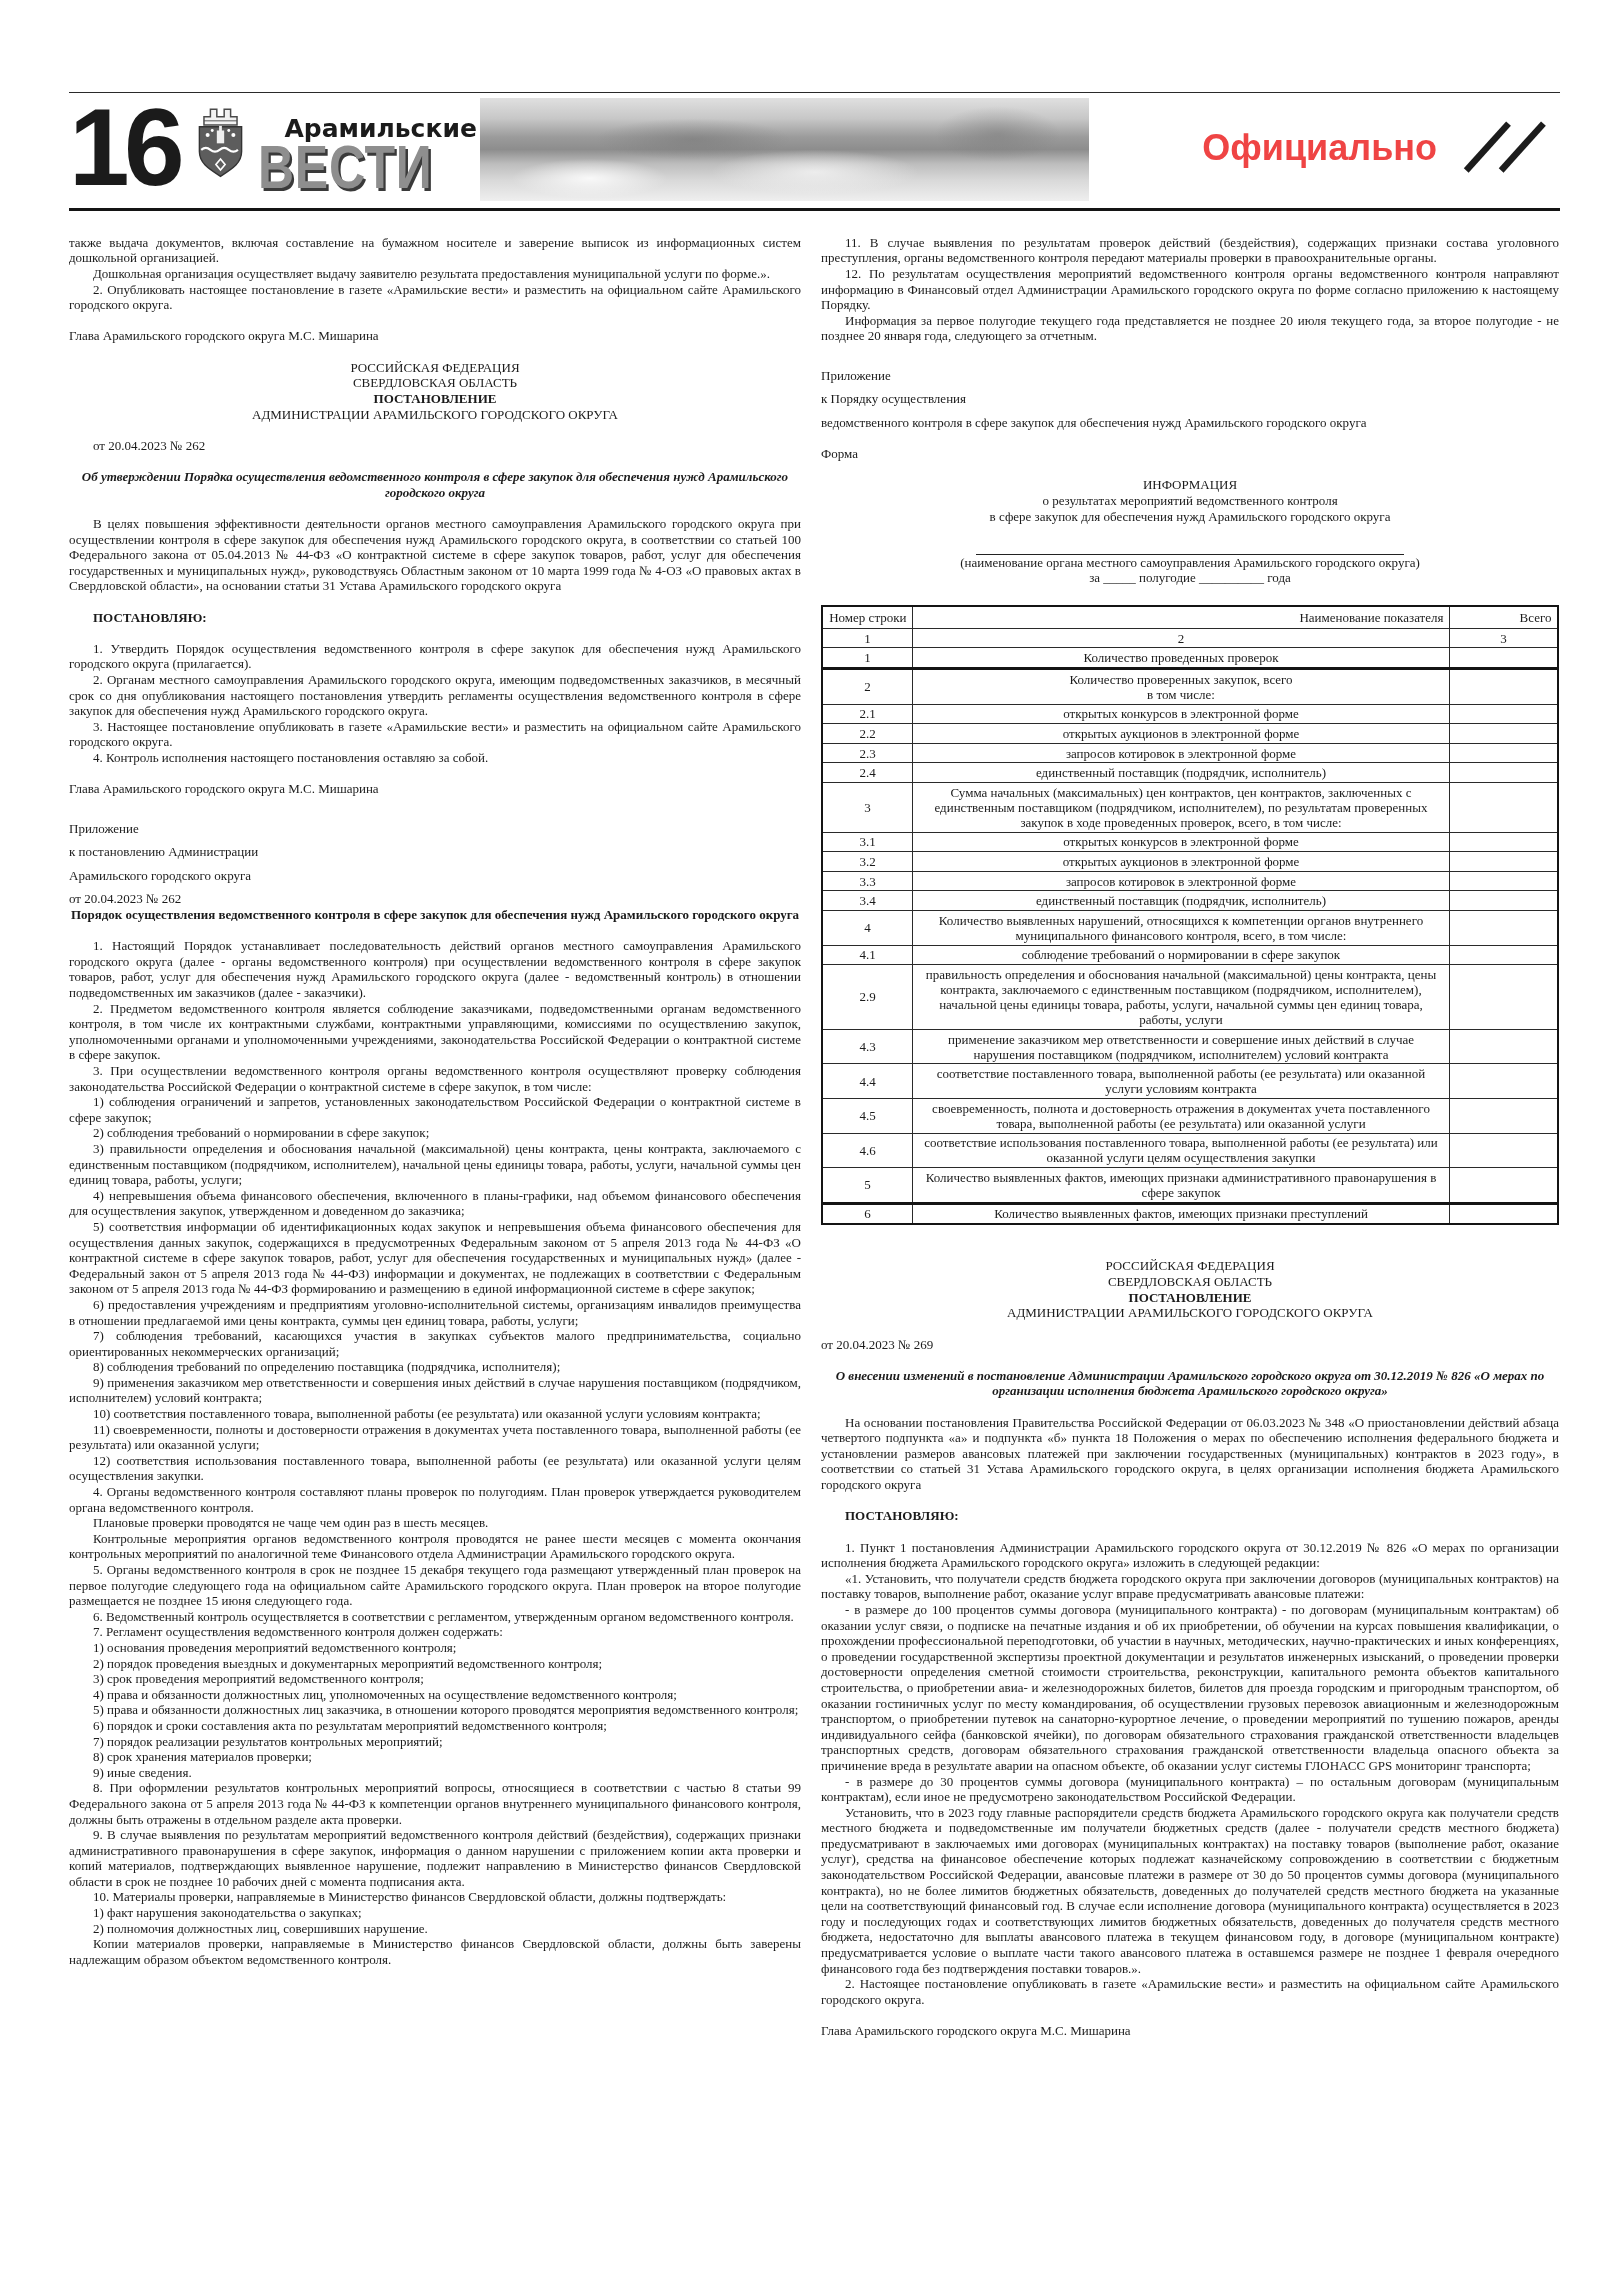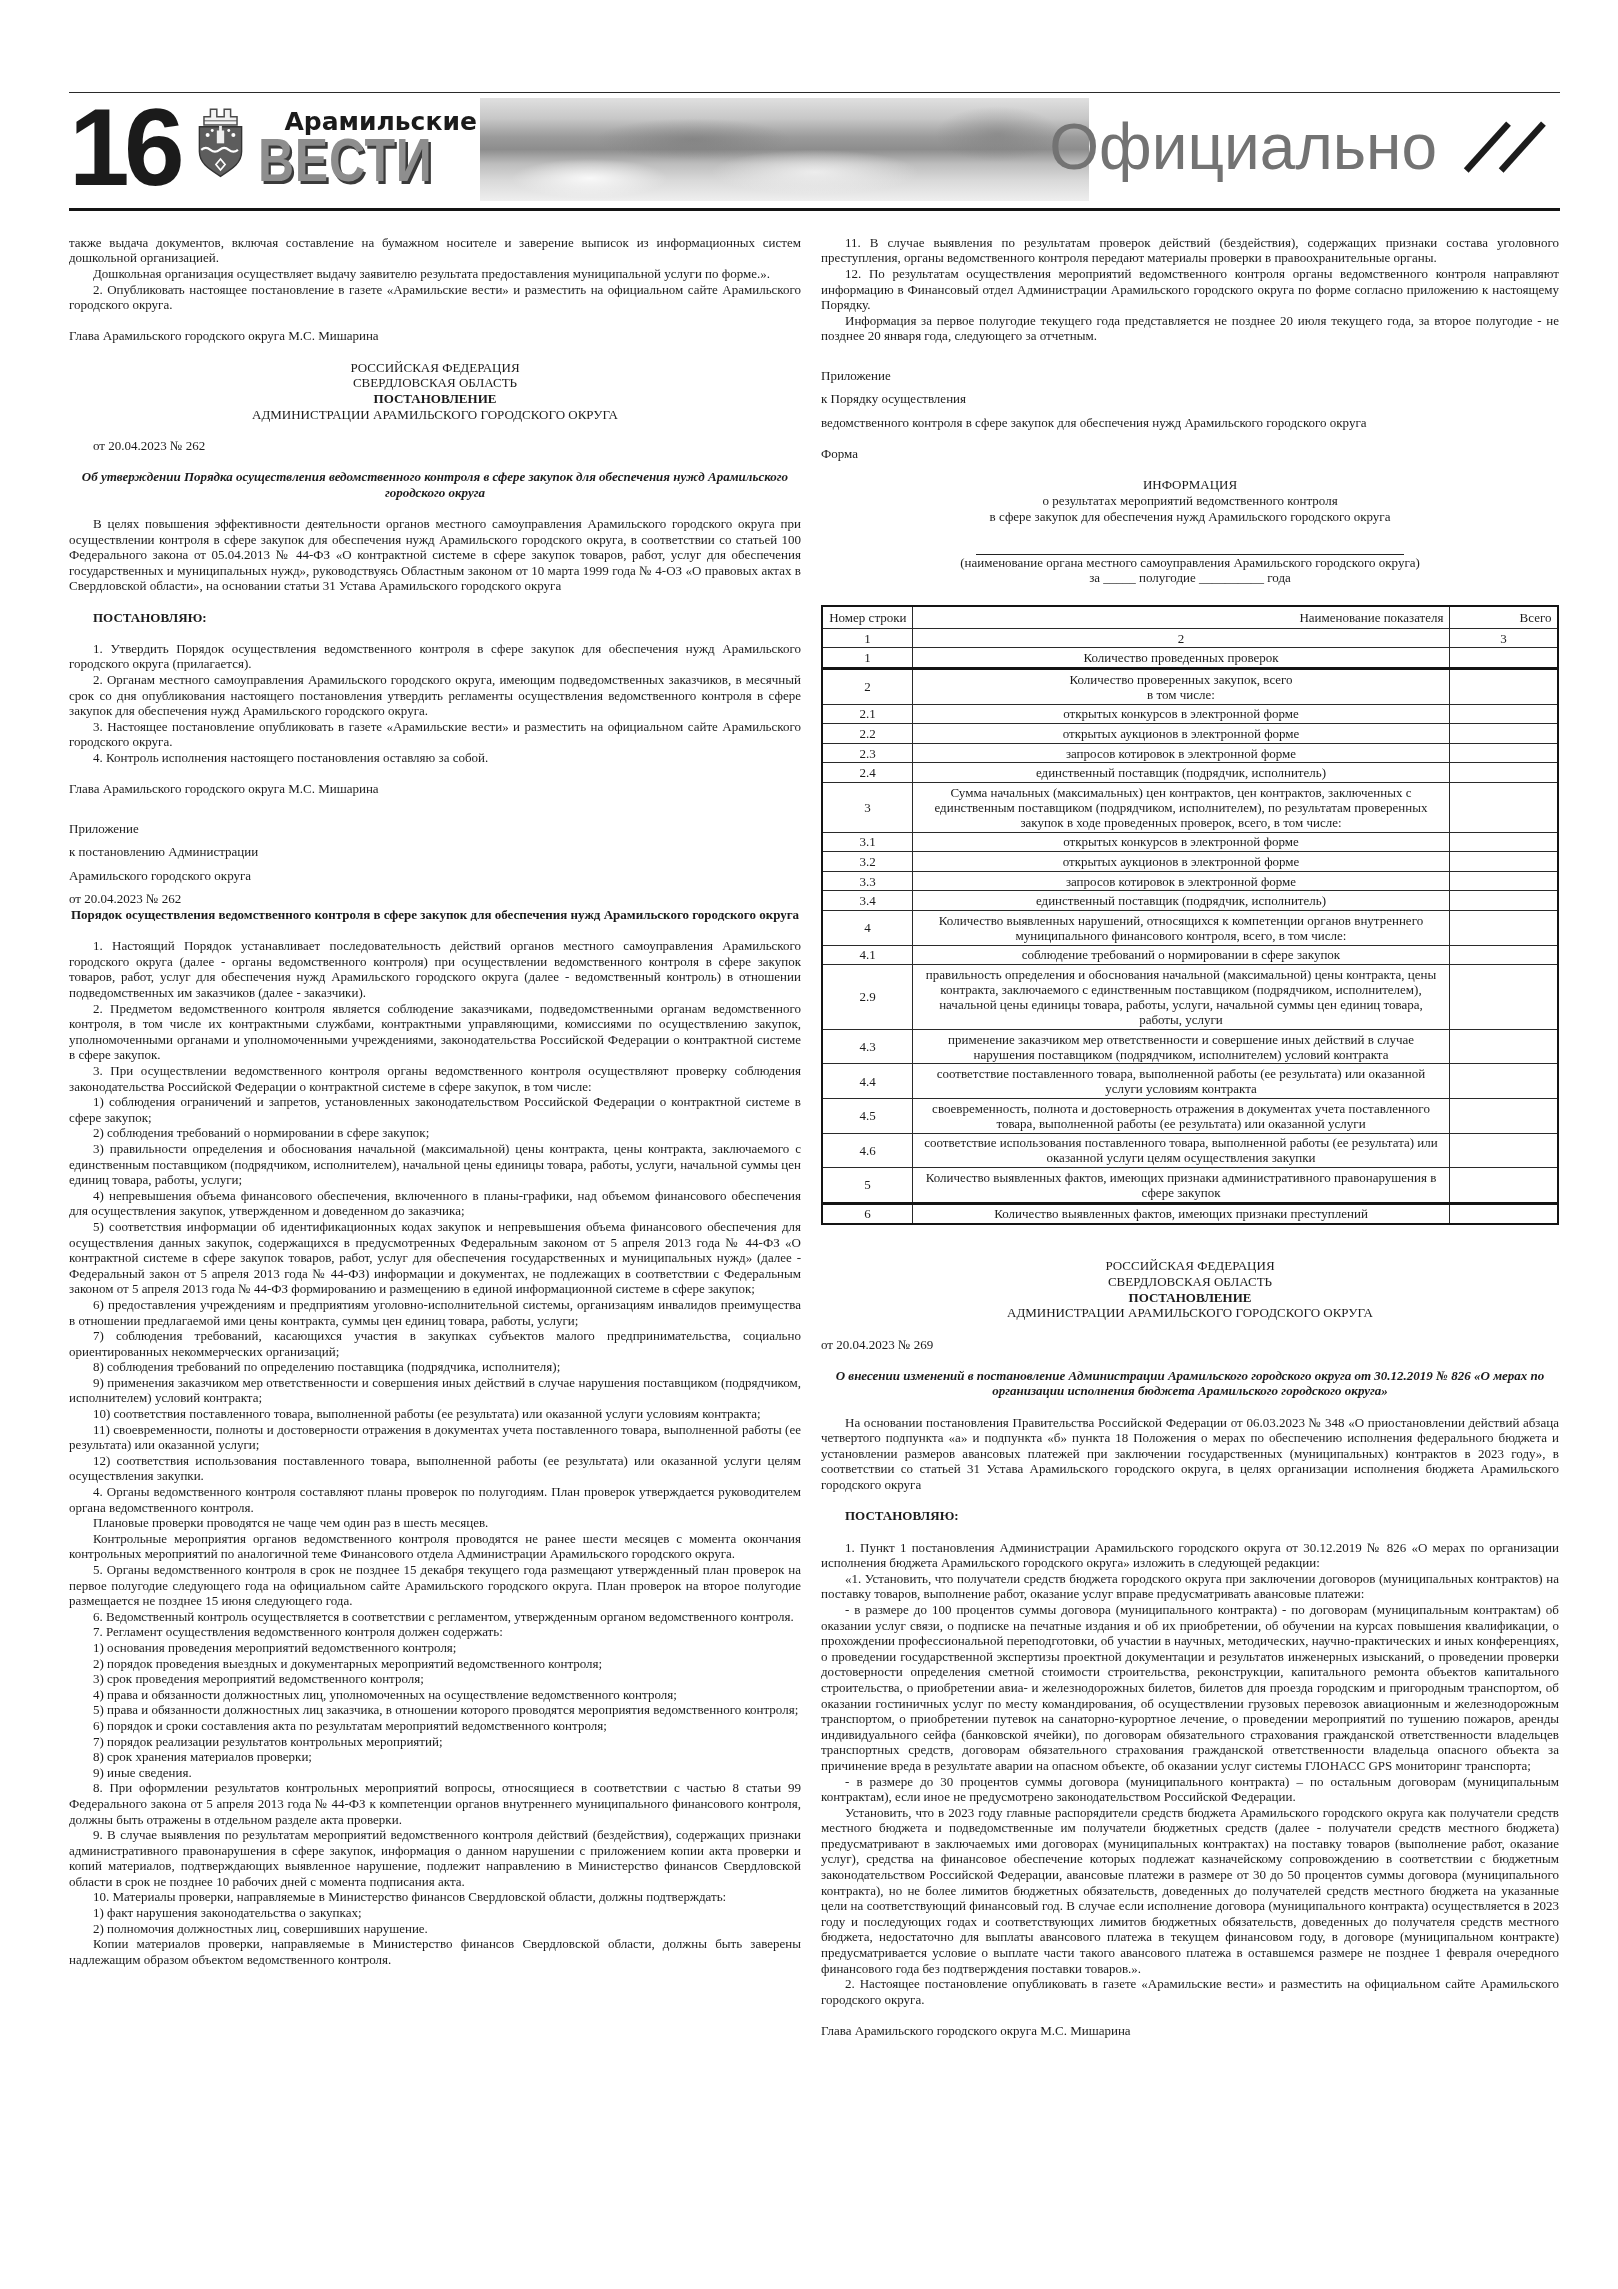--- a/index.html
+++ b/index.html
@@ -13,21 +13,21 @@
 
   
   .masthead { position:relative; height:113px; }
   .brand { position:absolute; left:0; top:7.4px; display:flex; flex-direction:row; }
   .brand-row { display:flex; align-items:flex-start; }
   .page-num {
     font-family:"Liberation Sans", sans-serif; font-weight:bold;
     font-size:109px; line-height:78px; letter-spacing:-5.5px; padding-top:7.4px;
   }
   .emblem { margin:1.8px 9.2px 0 13px; }
-  .name-block { margin-top:9px; }
+  .name-block { margin-top:16px; }
   .paper-top {
     font-family:"DejaVu Sans", sans-serif; font-weight:bold;
     font-size:25px; line-height:25px; letter-spacing:0; padding-left:26px;
   }
   .paper-bottom {
     font-family:"Liberation Sans", sans-serif; font-weight:bold;
     font-size:61px; line-height:52px; color:#8e8e8e;
     text-shadow:2.8px 2.8px 0 #3a3a3a; transform:scaleX(0.82); transform-origin:left;
     letter-spacing:0.9px;
   }
@@ -41,21 +41,21 @@
       radial-gradient(ellipse 111px 28px at 18% 78%, rgba(255,255,255,0.85), rgba(255,255,255,0) 70%),
       radial-gradient(ellipse 148px 32px at 55% 72%, rgba(245,245,245,0.8), rgba(255,255,255,0) 70%),
       radial-gradient(ellipse 83px 37px at 85% 35%, rgba(120,120,120,0.5), rgba(255,255,255,0) 75%),
       radial-gradient(ellipse 129px 28px at 35% 40%, rgba(110,110,110,0.45), rgba(255,255,255,0) 75%),
       linear-gradient(180deg,#e0e0e0 0%,#c7c7c7 20%,#9b9b9b 38%,#8d8d8d 50%,#bdbdbd 64%,#d9d9d9 80%,#efefef 100%);
   }
   .section-head {
     position:absolute; right:0; top:26px; display:flex; align-items:center; gap:20px;
   }
   .section-label {
-    font-family:"Liberation Sans", sans-serif; font-size:64px; line-height:55px; color:#737373;
+    font-family:"Liberation Sans", sans-serif; font-size:36px; line-height:55px; color:#ef4444;font-weight:bold;
   }
   .slashes { display:block; }
 
   
   .columns { display:flex; gap:20px; margin-top:24px; }
   .col { font-size:13px; line-height:15.6px; text-align:justify; }
   .col-left  { width:732px; }
   .col-right { width:738px; }
 
   .blk { margin:0; }

